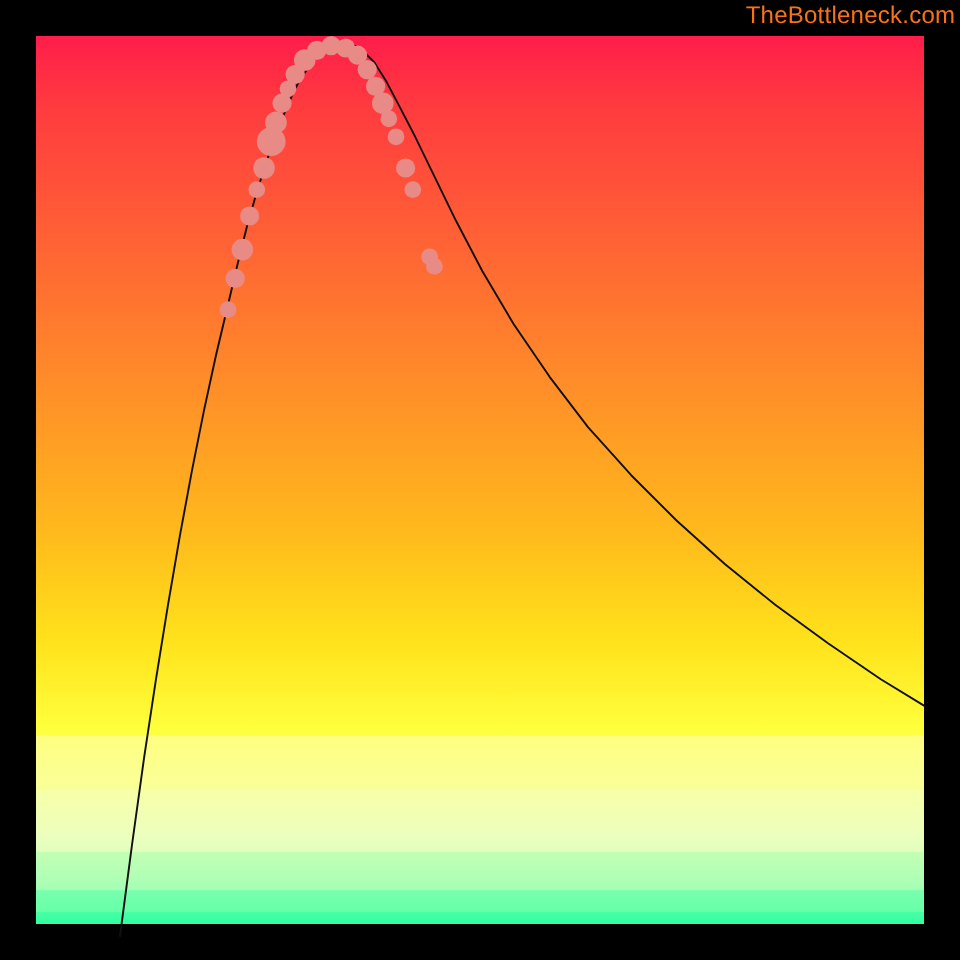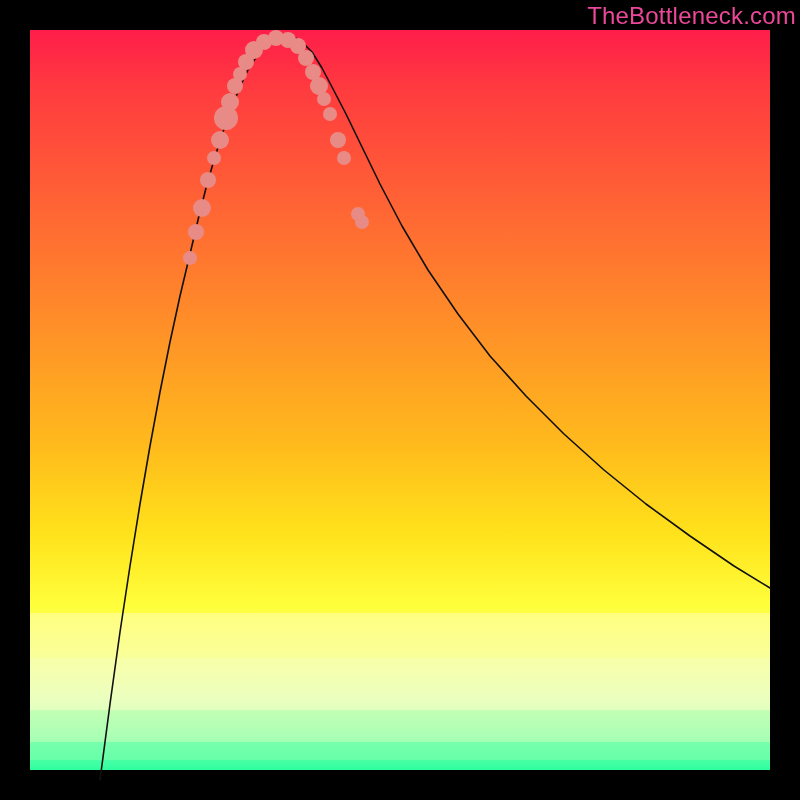--- a/index.html
+++ b/index.html
@@ -33,22 +33,22 @@
     );
   }
   .band1 { position:absolute; left:0; right:0; bottom:112px; height:45px; background: rgba(255,255,168,0.60); }
   .band2 { position:absolute; left:0; right:0; bottom:60px;  height:52px; background: rgba(255,255,200,0.55); }
   .band3 { position:absolute; left:0; right:0; bottom:28px;  height:32px; background: rgba(200,255,180,0.55); }
   .band4 { position:absolute; left:0; right:0; bottom:10px;  height:18px; background: rgba(120,255,170,0.65); }
   .watermark {
     position: absolute;
     top: 2px;
     right: 4px;
-    color: #ec4899;
-    font-size: 24px;
+    color: #f97316;
+    font-size: 20px;
     letter-spacing: 0.2px;
     user-select: none;
   }
   svg {
     position: absolute;
     left: 30px;
     top: 30px;
     width: 740px;
     height: 740px;
     overflow: visible;

